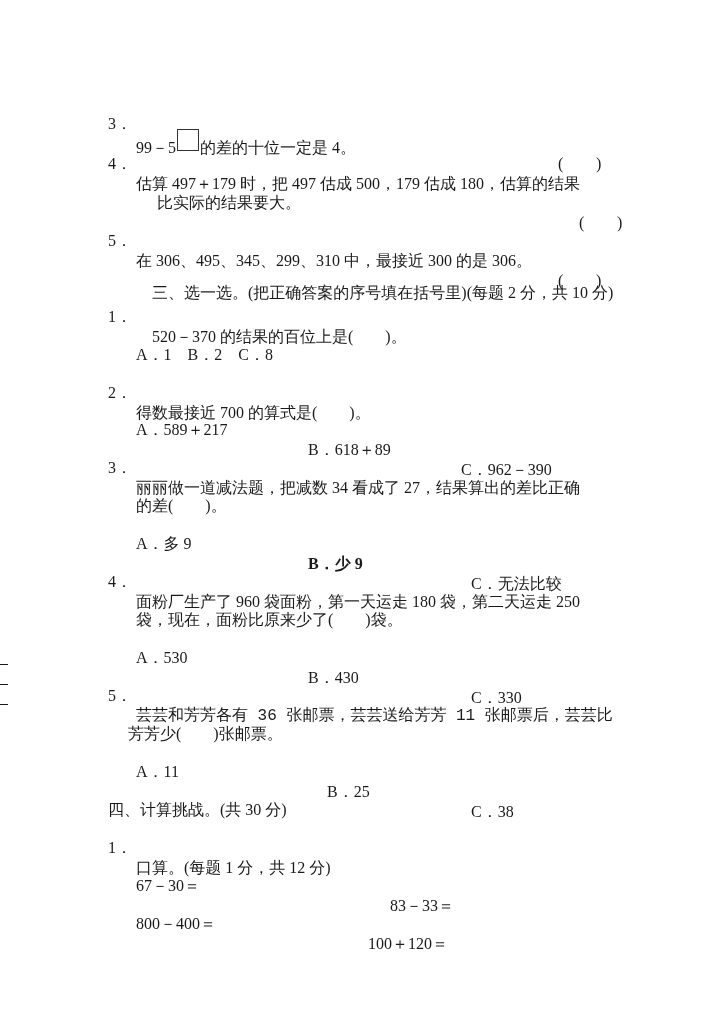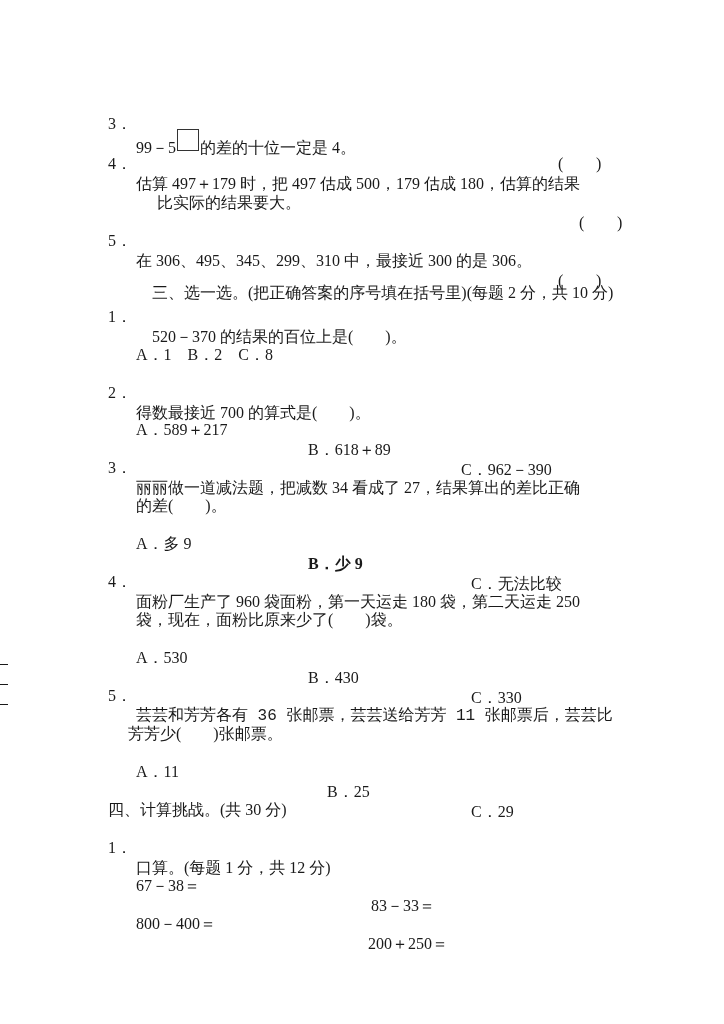--- a/index.html
+++ b/index.html
@@ -100,30 +100,30 @@
 <div class="line" style="top:666px;">
   <span class="num" style="left:108px;">5．</span>
   <span class="txt" style="left:136px;font-family:Liberation Mono, monospace;">芸芸和芳芳各有 36 张邮票，芸芸送给芳芳 11 张邮票后，芸芸比</span>
 </div>
 <div class="line" style="top:704px;">
   <span class="txt" style="left:128px;">芳芳少(　　)张邮票。</span>
 </div>
 <div class="line" style="top:742px;">
   <span class="opt" style="left:136px;">A．11</span>
   <span class="opt" style="left:308px;margin-left:19px;">B．25</span>
-  <span class="opt" style="left:471px;">C．29</span>
+  <span class="opt" style="left:471px;">C．38</span>
 </div>
 
 <div class="line" style="top:780px;">
   <span class="txt" style="left:108px;">四、计算挑战。(共 30 分)</span>
 </div>
 <div class="line" style="top:818px;">
   <span class="num" style="left:108px;">1．</span>
   <span class="txt" style="left:136px;">口算。(每题 1 分，共 12 分)</span>
 </div>
 <div class="line" style="top:856px;">
-  <span class="opt" style="left:136px;">67－38＝</span>
-  <span class="opt" style="left:371px;font-family:Liberation Serif, serif;">83－33＝</span>
+  <span class="opt" style="left:136px;">67－30＝</span>
+  <span class="opt" style="left:390px;font-family:Liberation Serif, serif;">83－33＝</span>
 </div>
 <div class="line" style="top:894px;">
   <span class="opt" style="left:136px;">800－400＝</span>
-  <span class="opt" style="left:368px;">200＋250＝</span>
+  <span class="opt" style="left:368px;">100＋120＝</span>
 </div>
 
 </body></html>

